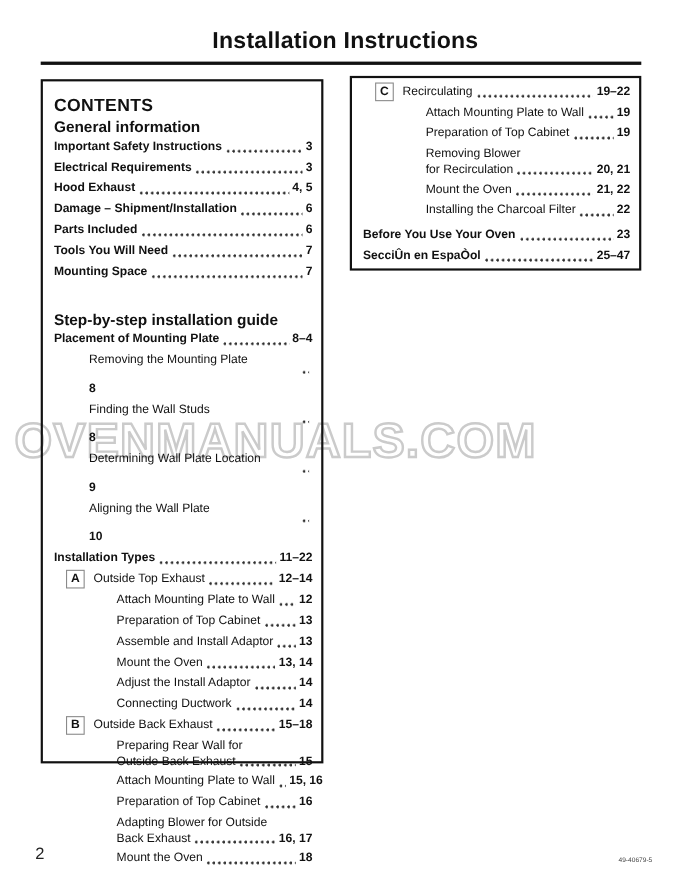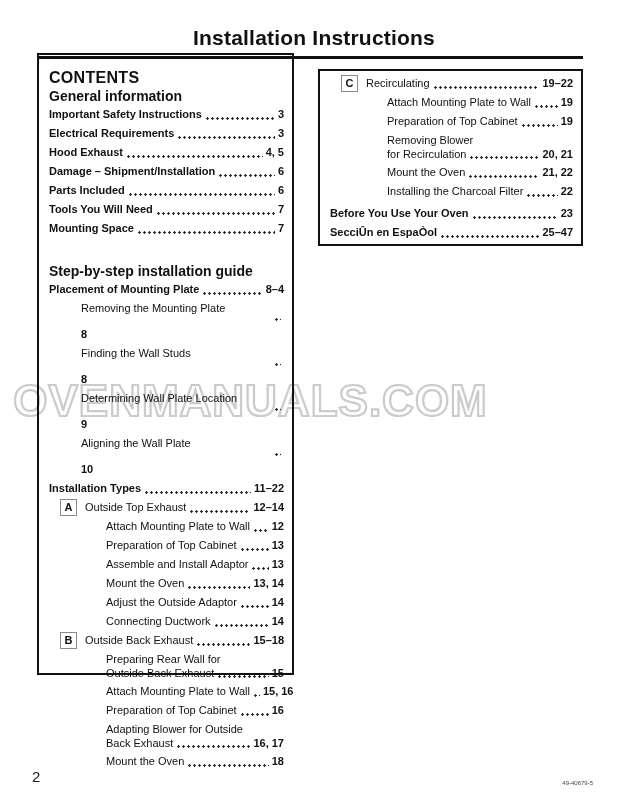--- a/index.html
+++ b/index.html
@@ -18,21 +18,21 @@
     position: absolute; top: 376px; left: 0; width: 501px; text-align: center;
     font-size: 44px; font-weight: bold; letter-spacing: 1px;
     color: transparent; -webkit-text-stroke: 2.2px #cbcbcb;
     z-index: 1; pointer-events: none; white-space: nowrap;
   }
   
   .toc-box {
     position: absolute; border: 2px solid #111; box-sizing: border-box;
     background: transparent; z-index: 2;
   }
-  .box-left  { left: 37px;  top: 53px; width: 257px; height: 622px; padding: 14px 8px 12px 10px; }
+  .box-left  { left: 37px;  top: 72px; width: 257px; height: 622px; padding: 14px 8px 12px 10px; }
   .box-right { left: 318px; top: 69px; width: 265px; height: 177px; padding: 3px 8px 0 10px; }
 
   .toc-heading { font-weight: bold; }
   .contents-heading { font-size: 16px; line-height: 18px; letter-spacing: 0.3px; }
   .section-heading  { font-size: 14px; line-height: 18px; }
   .gap-before { margin-top: 24px; }
   .gap-before-small { margin-top: 3px; text-align: right; }
 
   .toc-row { display: flex; align-items: baseline; font-size: 11px; line-height: 19px; font-weight: bold; }
   .toc-row.sub, .toc-row.sub2, .toc-row.lettered, .toc-row.sub2-2line { font-weight: normal; }
@@ -159,21 +159,21 @@
         <span class="lbl">Assemble and Install Adaptor</span>
         <span class="dots"></span>
         <span class="toc-page">13</span>
       </div>
       <div class="toc-row sub2">
         <span class="lbl">Mount the Oven</span>
         <span class="dots"></span>
         <span class="toc-page">13, 14</span>
       </div>
       <div class="toc-row sub2">
-        <span class="lbl">Adjust the Outside Adaptor</span>
+        <span class="lbl">Adjust the Install Adaptor</span>
         <span class="dots"></span>
         <span class="toc-page">14</span>
       </div>
       <div class="toc-row sub2">
         <span class="lbl">Connecting Ductwork</span>
         <span class="dots"></span>
         <span class="toc-page">14</span>
       </div>
       <div class="toc-row lettered">
         <span class="letter-box">B</span>

